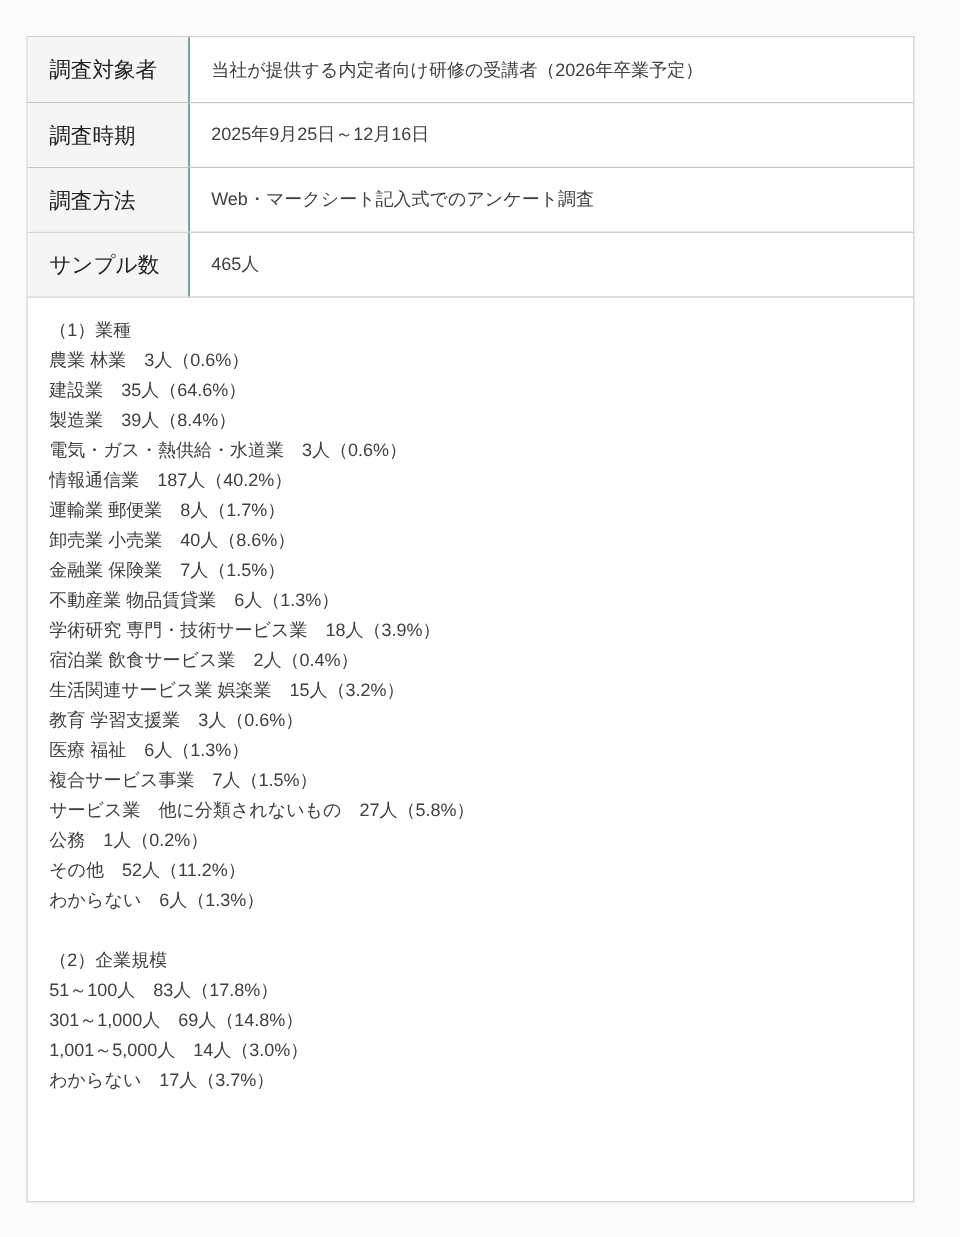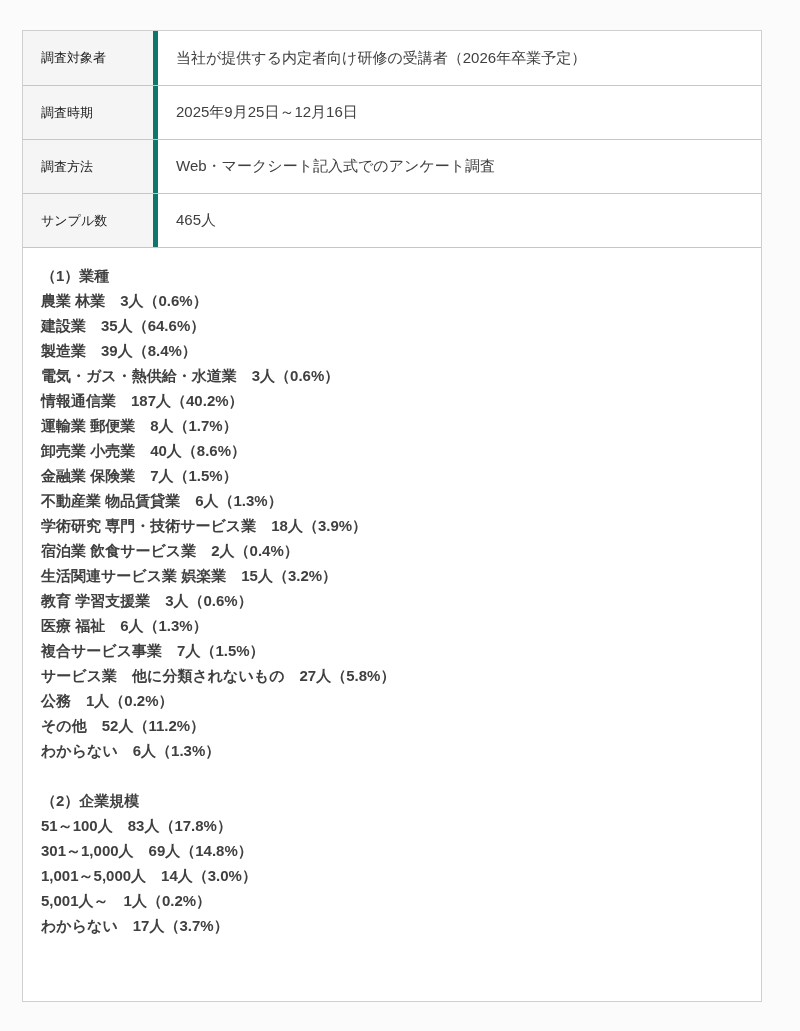--- a/index.html
+++ b/index.html
@@ -27,25 +27,25 @@
     display: flex;
     align-items: stretch;
   }
   .trow + .trow {
     border-top: 1px solid #c6c6c6;
   }
   .cell-label {
     width: 135px;
     flex: 0 0 135px;
     background: #f5f5f5;
-    border-right: 5px solid #0f766e;
+    border-right: 1px solid #0f766e;
     padding: 0 10px 0 18px;
     display: flex;
     align-items: center;
-    font-size: 13px;
+    font-size: 18px;
     color: #222222;
   }
   .cell-value {
     flex: 1 1 auto;
     padding: 0 14px 0 18px;
     display: flex;
     align-items: center;
     font-size: 15px;
     color: #404040;
   }
@@ -56,21 +56,20 @@
     min-height: 754px;
   }
   .trow.attr .cell-label {
     align-items: flex-start;
     padding-top: 17px;
   }
   .trow.attr .cell-value {
     display: block;
     padding-top: 15px;
     padding-bottom: 14px;
-    font-weight: bold;
   }
   .attr-line {
     font-size: 15px;
     line-height: 25px;
     white-space: pre-wrap;
   }
 </style>
 </head>
 <body>
 
@@ -116,18 +115,17 @@
         <div class="attr-line">複合サービス事業　7人（1.5%）</div>
         <div class="attr-line">サービス業　他に分類されないもの　27人（5.8%）</div>
         <div class="attr-line">公務　1人（0.2%）</div>
         <div class="attr-line">その他　52人（11.2%）</div>
         <div class="attr-line">わからない　6人（1.3%）</div>
         <div class="attr-line">&nbsp;</div>
         <div class="attr-line">（2）企業規模</div>
         <div class="attr-line">51～100人　83人（17.8%）</div>
         <div class="attr-line">301～1,000人　69人（14.8%）</div>
         <div class="attr-line">1,001～5,000人　14人（3.0%）</div>
-        <div class="attr-line">5,001人～　1人（0.2%）</div>
         <div class="attr-line">わからない　17人（3.7%）</div>
       </div>
   </div>
 
 </div>
 
 </body></html>

